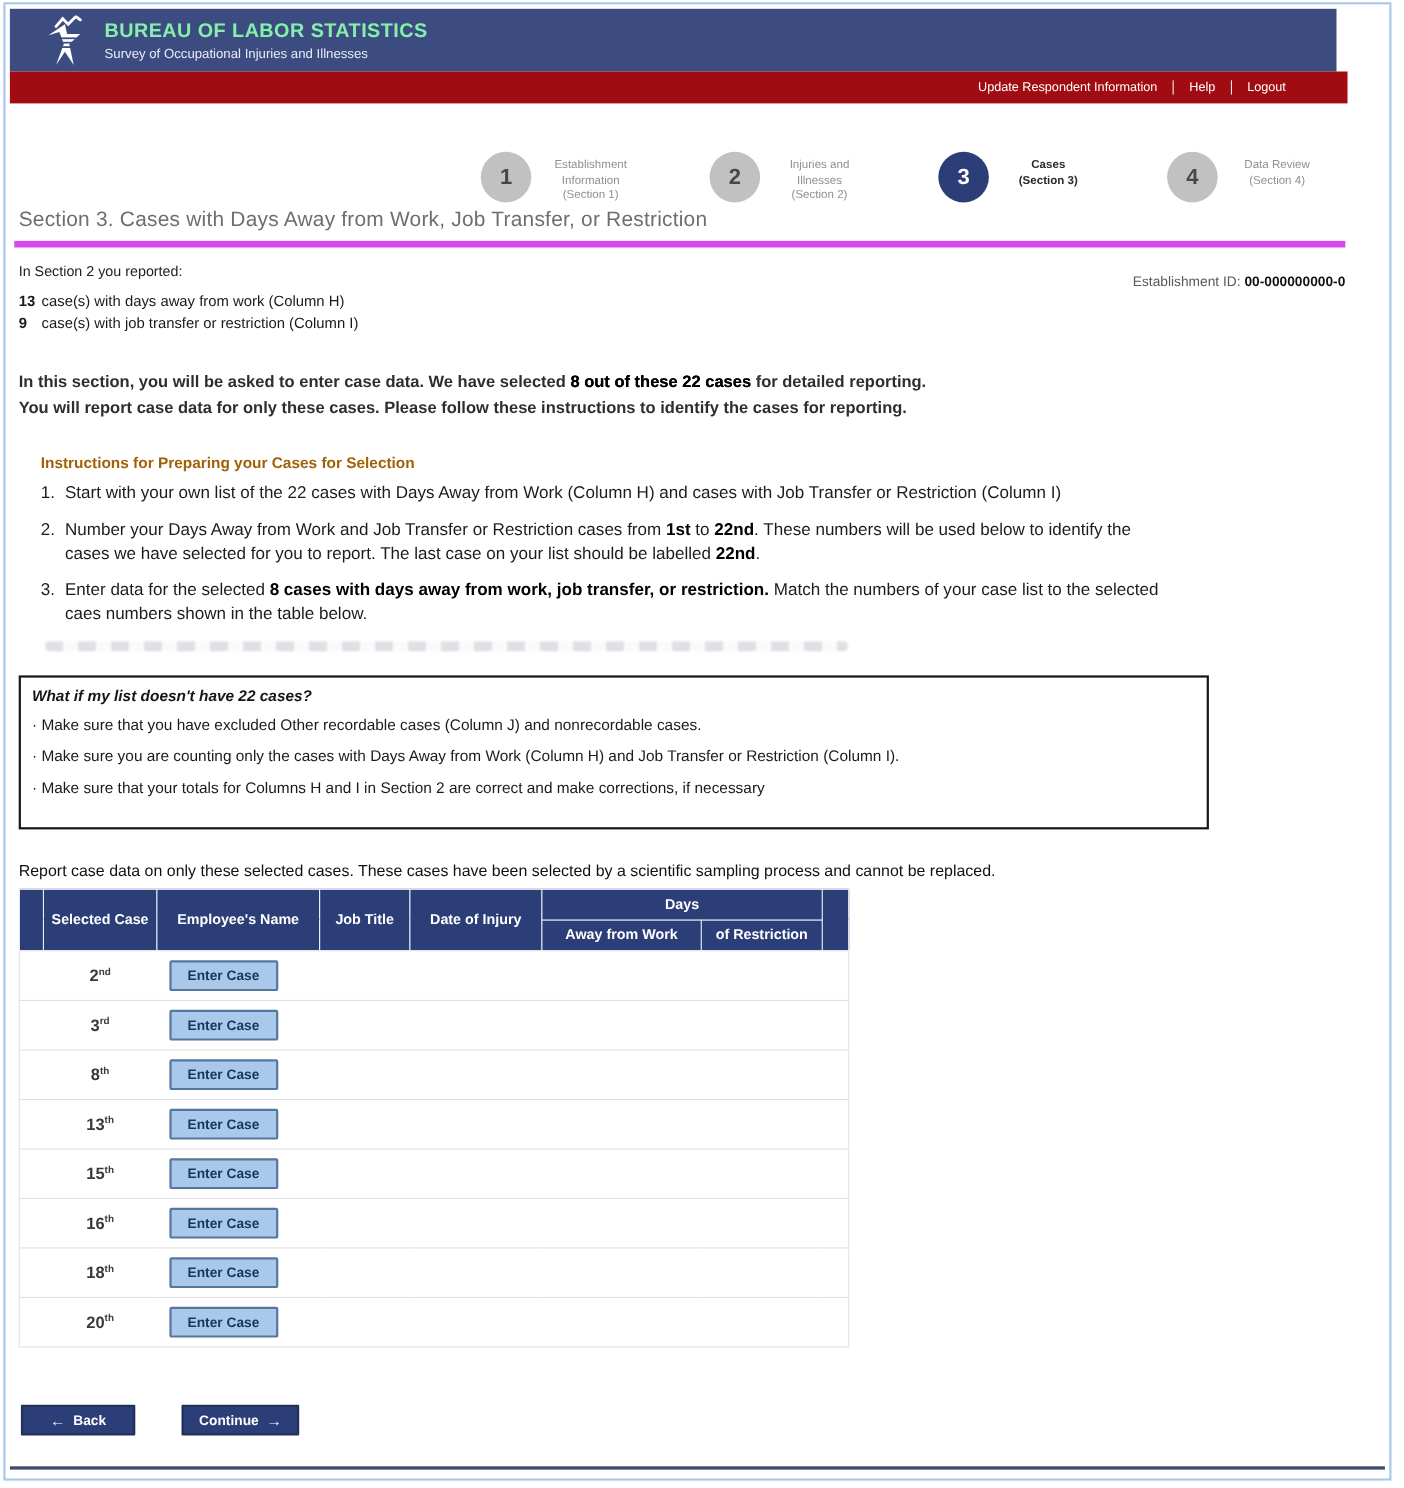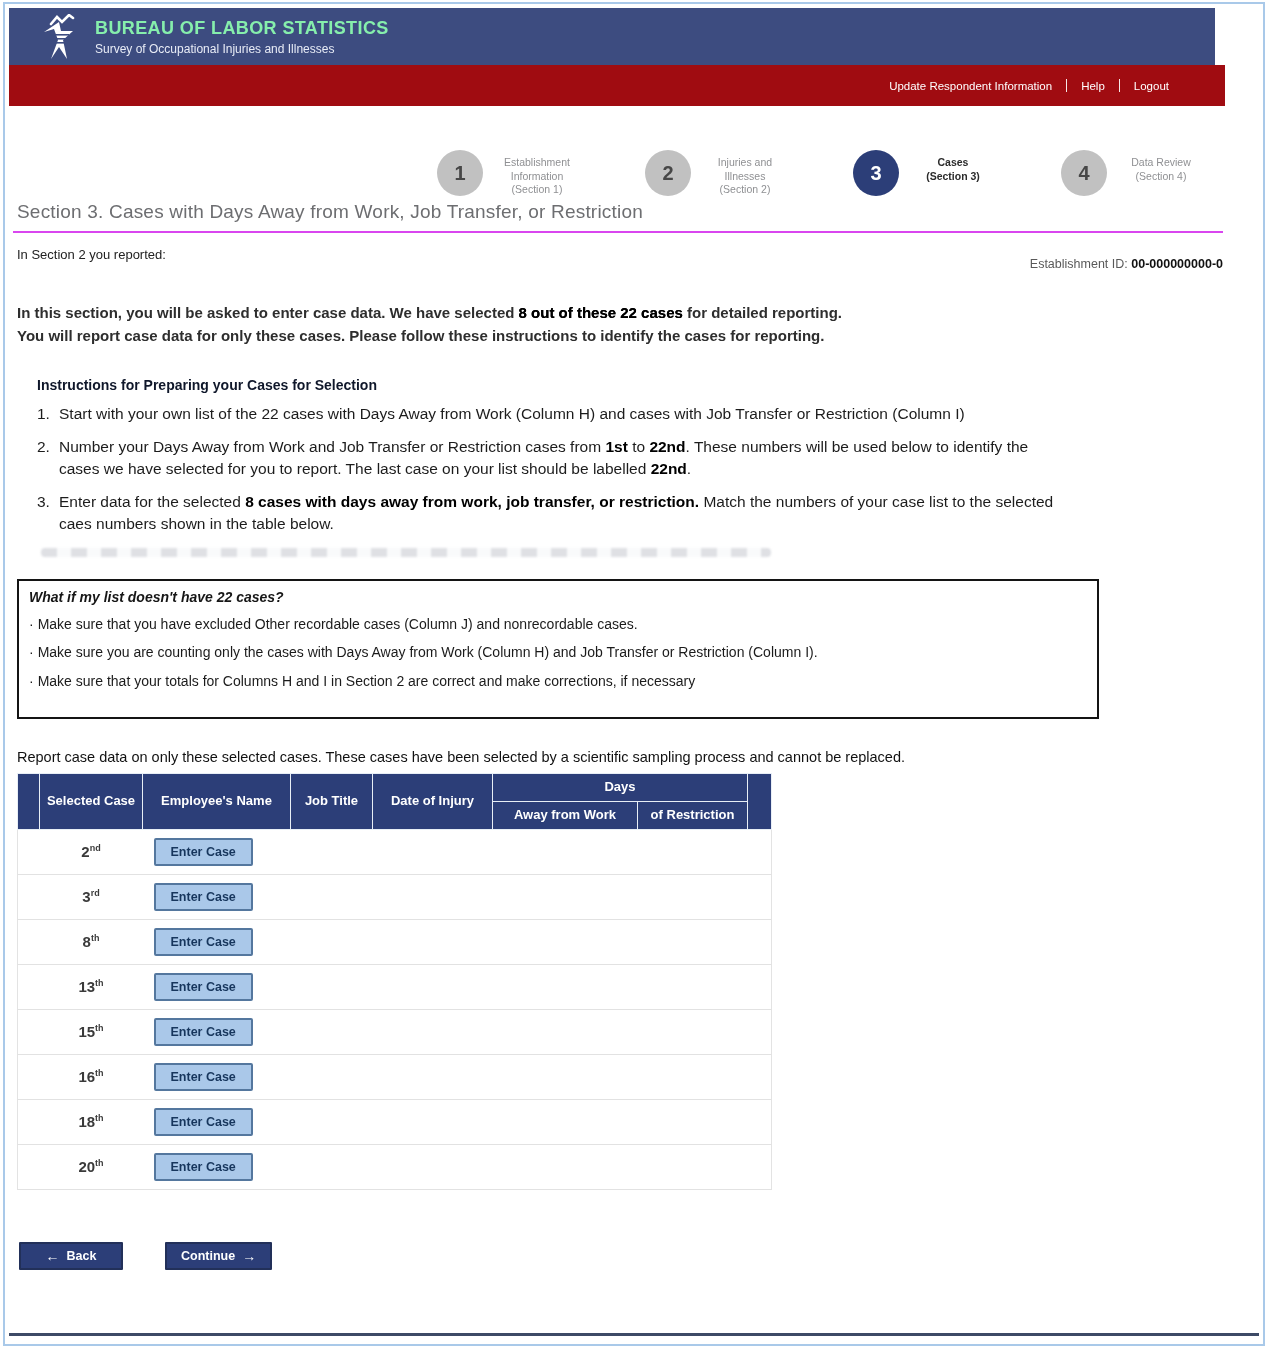--- a/index.html
+++ b/index.html
@@ -20,21 +20,21 @@
   
   .topbar {
     margin:4px 0 0 4px; width:1206px; height:57px;
     background:var(--navy_header,#3d4c80);
     display:flex; align-items:center; padding-left:28px;
   }
   .logo { width:44px; height:46px; margin-right:14px; flex:0 0 auto; }
   .app-title { color:#86efac; font-size:18px; font-weight:bold; letter-spacing:.4px; }
   .app-subtitle { color:#e8ecf6; font-size:12px; margin-top:3px; }
   .redbar {
-    margin-left:4px; width:1216px; height:41px;
+    margin-left:4px; width:1216px; height:29px;
     background:var(--red_bar,#a00c11);
     display:flex; align-items:center; justify-content:flex-end;
     padding-right:56px; gap:14px;
   }
   .navlink { color:#fff; font-size:11.5px; text-decoration:none; cursor:pointer; }
   .navsep { width:1px; height:13px; background:#fff; opacity:.9; }
   
   .content { padding:0 40px 0 8px; flex:0 0 auto; }
   .steps-row {
     display:flex; justify-content:flex-end; gap:56px;
@@ -44,39 +44,39 @@
   .step-circle {
     width:46px; height:46px; border-radius:50%; flex:0 0 auto;
     background:#c1c1c1; color:#474747;
     font-size:20px; font-weight:bold;
     display:flex; align-items:center; justify-content:center;
   }
   .step-label { font-size:10.5px; color:#8f9093; line-height:1.3; padding-top:6px; width:90px; }
   .step-label .lbl { display:block;text-align:center; }
   .step.active .step-circle { background:var(--navy_dark,#2c3e78); color:#fff; }
   .step.active .step-label { color:#2b2b2b; font-weight:bold; }
-  .section-title-row { border-bottom:2px solid #d946ef; padding:2px 0 8px 4px; margin-top:2px; }
+  .section-title-row { border-bottom:6px solid #d946ef; padding:2px 0 8px 4px; margin-top:2px; }
   .section-title {
     margin:0; font-size:19px; font-weight:normal;
     color:var(--title_gray,#6d6e71); letter-spacing:.2px;
   }
   .info-row { display:flex; justify-content:space-between; margin-top:14px; padding-left:4px; }
   .reported-intro { font-size:13px; color:#222; }
   .rep-items { margin-top:12px; }
   .rep-item { font-size:13.5px; margin-bottom:5px; color:#1a1a1a; }
   .rep-count { display:inline-block; min-width:17px; font-weight:bold; }
   .estab { font-size:12.5px; color:#595959; margin-top:10px; white-space:nowrap; }
   .estab-value { color:#111; font-weight:bold; }
   .intro-par {
     margin:30px 0 0 4px; font-size:15px; line-height:1.55;
     color:#2e2e2e; font-weight:bold; max-width:980px;
   }
   .seg-b { color:#000; text-shadow:0 0 .6px #000; }
   .instructions { margin-top:30px; padding-left:4px; }
-  .inst-heading { font-size:14px; font-weight:bold; color:#0f172a; margin-bottom:10px;padding-left:20px; }
+  .inst-heading { font-size:14px; font-weight:bold; color:#a16207; margin-bottom:10px;padding-left:20px; }
   .inst-item { display:flex; font-size:15.5px; line-height:1.45; margin:6px 0 10px 20px; max-width:1020px; color:#1c1c1c; }
   .inst-num { width:22px; flex:0 0 auto; }
   .inst-text { flex:1; }
   .inst-text .seg-b { font-weight:bold; text-shadow:none;margin-top:40px; }
   .redacted {
     margin:12px 0 0 24px; width:730px; height:9px; border-radius:4px;
     background:repeating-linear-gradient(90deg, rgba(140,145,160,.28) 0 16px, rgba(210,214,224,.12) 16px 30px);
     filter:blur(1px);
   }
   .note-box {
@@ -194,20 +194,30 @@
       </div>
     </div>
 
     <div class="section-title-row">
       <h1 class="section-title">Section 3. Cases with Days Away from Work, Job Transfer, or Restriction</h1>
     </div>
 
     <div class="info-row">
       <div class="reported">
         <div class="reported-intro">In Section 2 you reported:</div>
+        <div class="rep-items">
+          <div class="rep-item">
+            <span class="rep-count">13</span>
+            <span>case(s) with days away from work (Column H)</span>
+          </div>
+          <div class="rep-item">
+            <span class="rep-count">9</span>
+            <span>case(s) with job transfer or restriction (Column I)</span>
+          </div>
+        </div>
       </div>
       <div class="estab">
         <span class="estab-label">Establishment ID:</span>
         <span class="estab-value">00-000000000-0</span>
       </div>
     </div>
 
     <p class="intro-par">
       <span><span>In this section, you will be asked to enter case data. We have selected </span><span class="seg-b">8 out of these 22 cases</span><span> for detailed reporting.</span></span><br>
       <span>You will report case data for only these cases. Please follow these instructions to identify the cases for reporting.</span>

